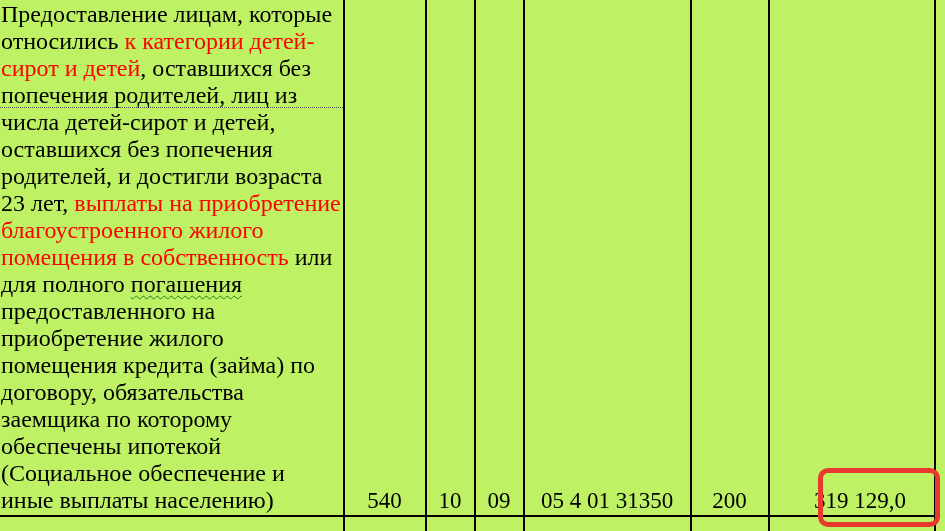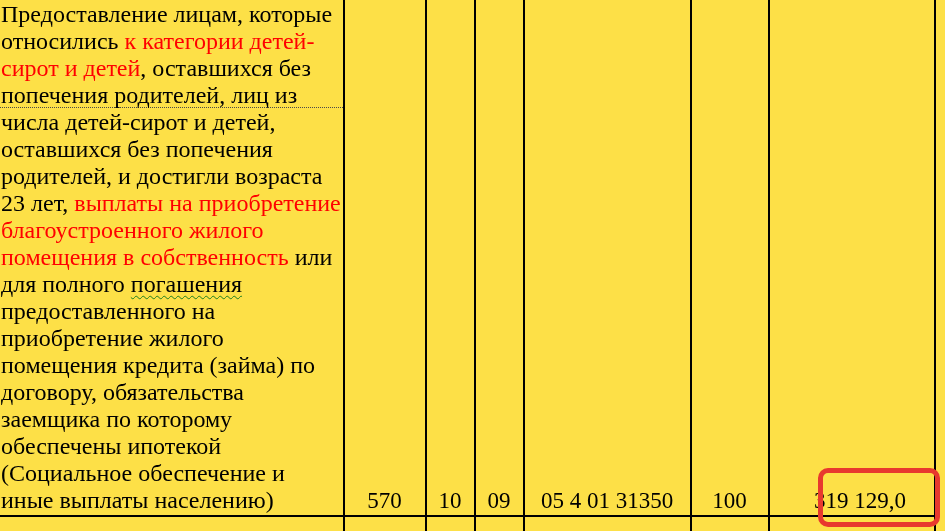--- a/index.html
+++ b/index.html
@@ -1,17 +1,17 @@
 <!DOCTYPE html>
 <html style="--red-text: #ff0000; --box-red: #e8392e; --squiggle: #1e7e1e;"><head>
 <meta charset="utf-8">
 <style>
   html,body{margin:0;padding:0;background:#fff;}
   .screen{
-    position:relative;width:945px;height:531px;background:#fde047;overflow:hidden;
+    position:relative;width:945px;height:531px;background:#bef264;overflow:hidden;
     font-family:"Liberation Serif","DejaVu Serif",serif;color:#000;
   }
   
   .vline{position:absolute;top:0;height:531px;width:1.5px;background:#000;}
   .v1{left:343px}.v2{left:425px}.v3{left:474px}.v4{left:523px}
   .v5{left:690px}.v6{left:768px}.v7{left:934px}
   .hline{position:absolute;left:0;top:515px;width:936px;height:1.5px;background:#000;}
   
   .desc{
     position:absolute;left:1px;bottom:17px;width:341px;
@@ -57,22 +57,22 @@
   <div class="vline v4"></div>
   <div class="vline v5"></div>
   <div class="vline v6"></div>
   <div class="vline v7"></div>
   <div class="hline"></div>
 
   <div class="pagebreak"></div>
 
   <div class="desc"><span>Предоставление лицам, которые относились </span><span class="red">к категории детей-сирот и детей</span><span>, оставшихся без попечения родителей, лиц из числа детей-сирот и детей, оставшихся без попечения родителей, и достигли возраста 23 лет, </span><span class="red">выплаты на приобретение благоустроенного жилого помещения в собственность</span><span> или для полного </span><span class="squiggle">погашения</span><span> предоставленного на приобретение жилого помещения кредита (займа) по договору, обязательства заемщика по которому обеспечены ипотекой (Социальное обеспечение и иные выплаты населению)</span></div>
 
-  <div class="num c0">570</div>
+  <div class="num c0">540</div>
   <div class="num c1">10</div>
   <div class="num c2">09</div>
   <div class="num c3">05 4 01 31350</div>
-  <div class="num c4">100</div>
+  <div class="num c4">200</div>
   <div class="num c5">319 129,0</div>
 
   <div class="hlbox"></div>
 
 </div>
 
 </body></html>

